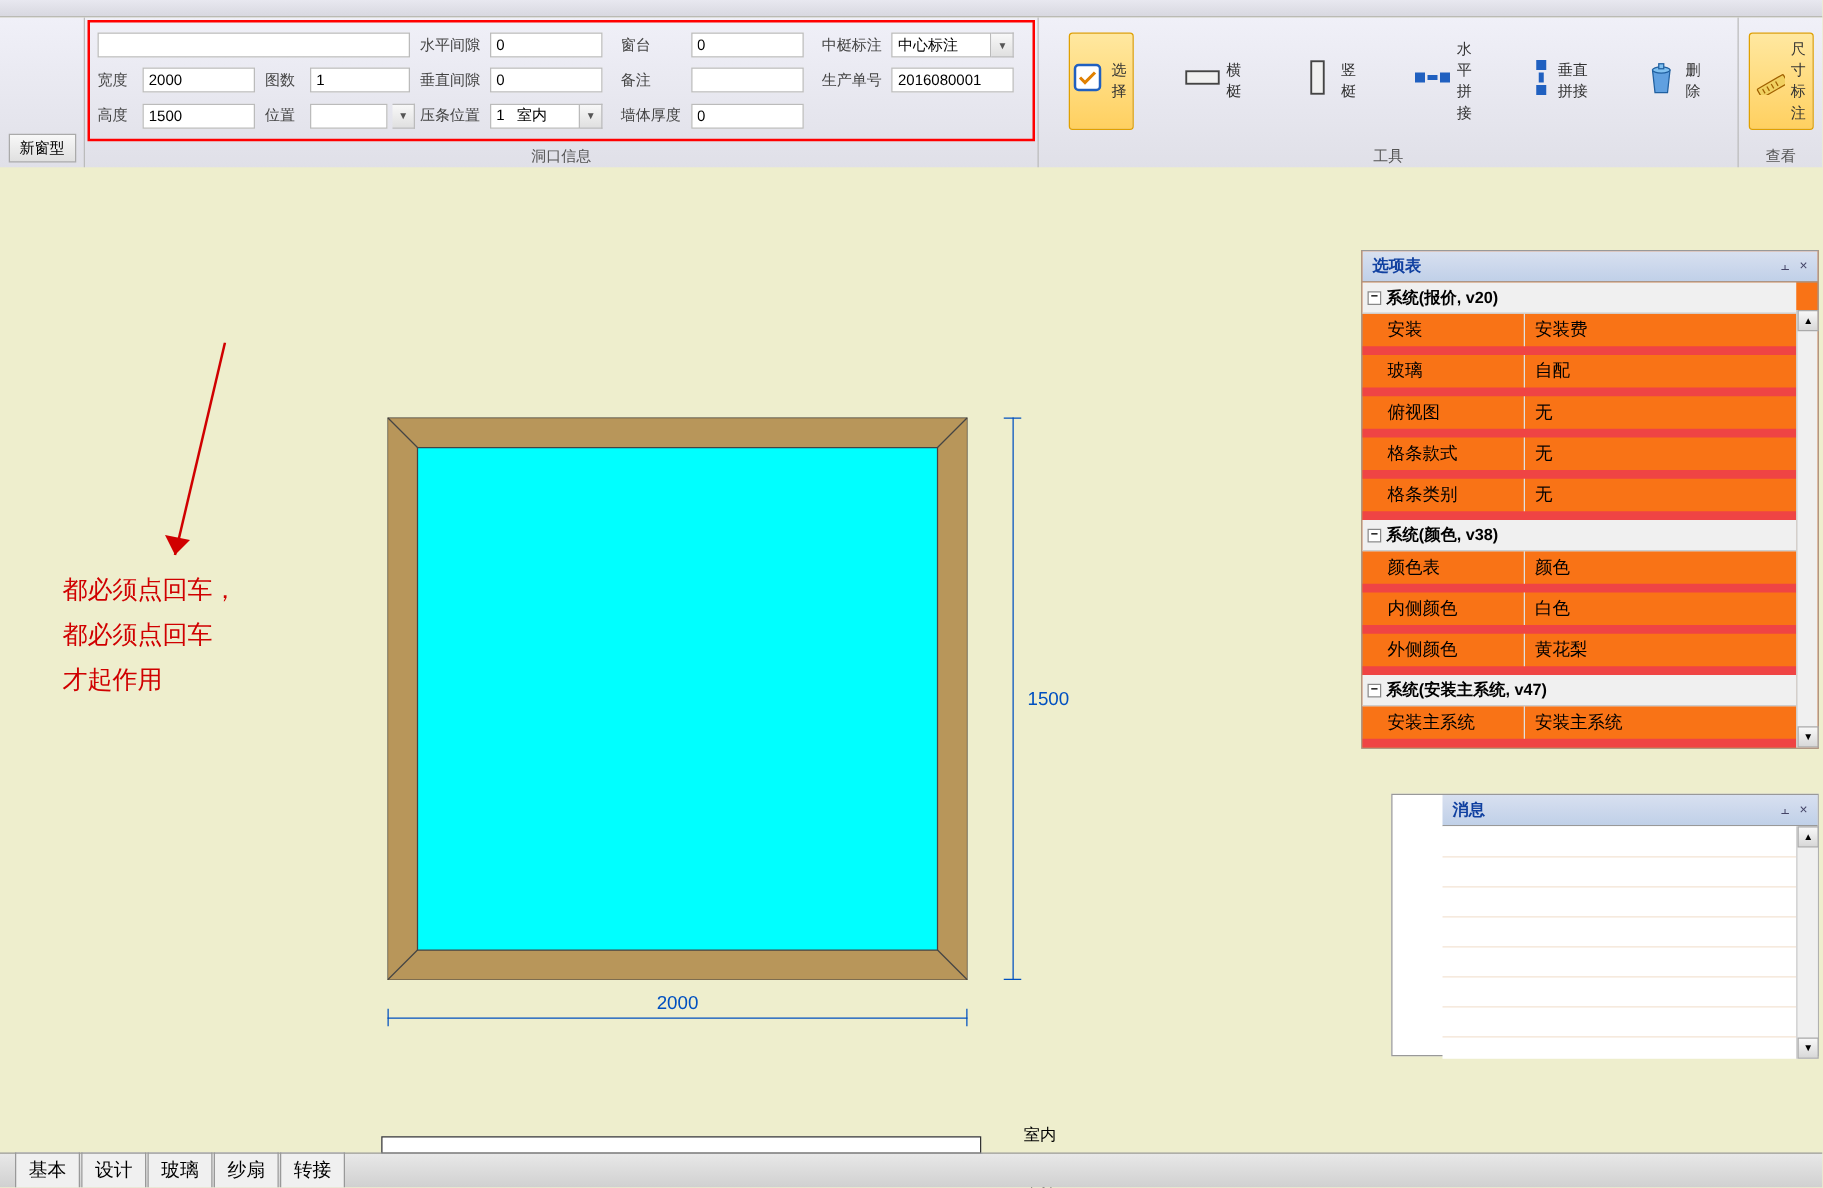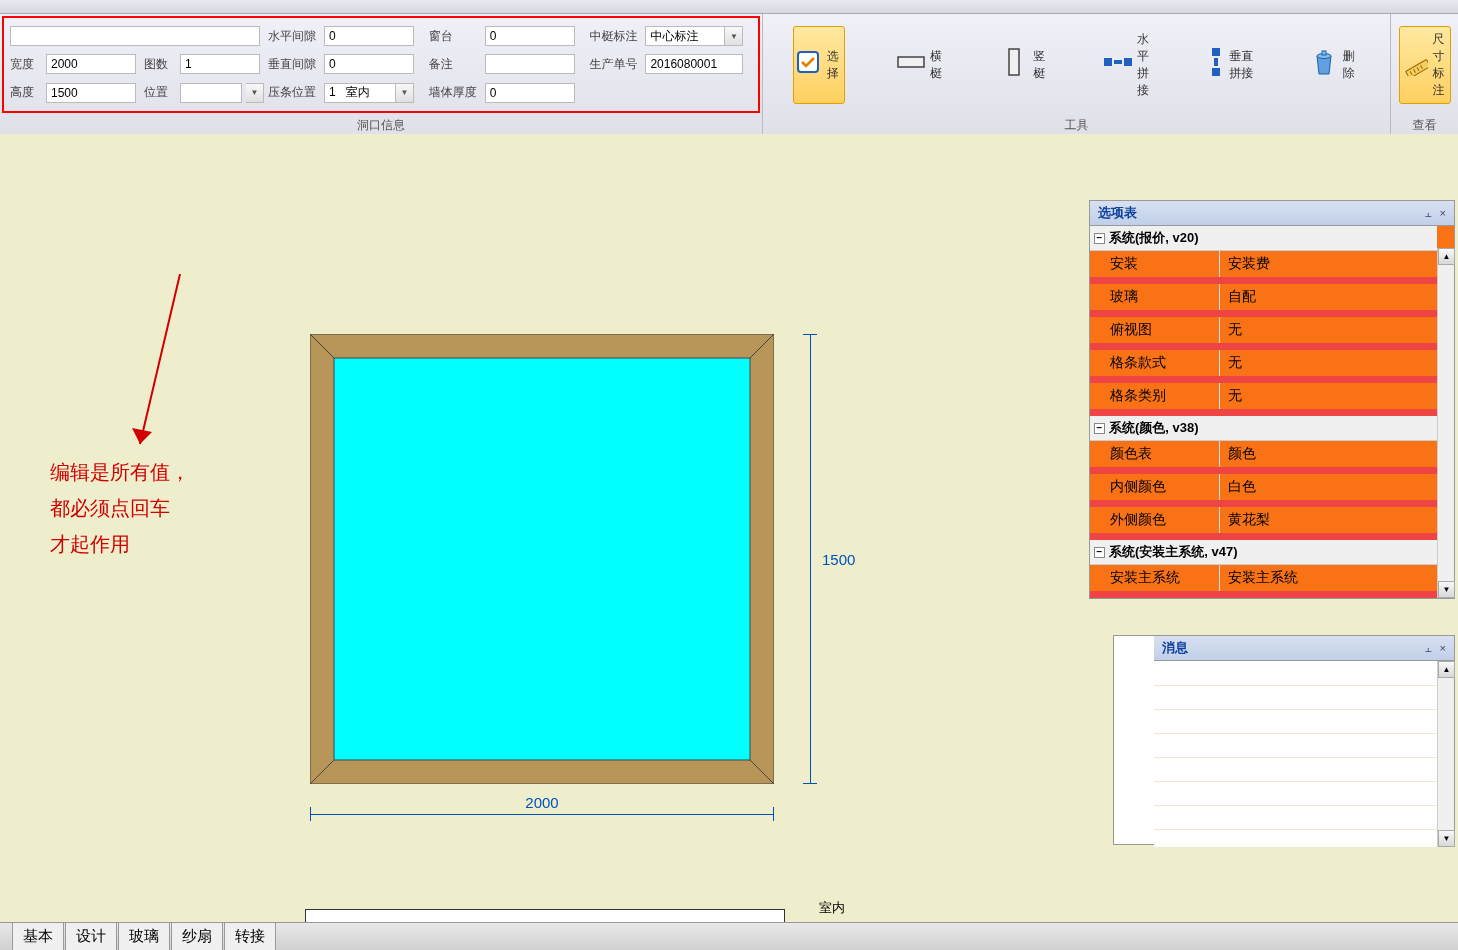--- a/index.html
+++ b/index.html
@@ -402,20 +402,23 @@
       font-size: 15px;
       cursor: pointer;
     }
   </style>
 </head>
 <body>
 
 <div class="title-bar"></div>
 
 <div class="ribbon-container">
+  <div class="new-window-section">
+    <div class="new-window-btn">新窗型</div>
+  </div>
 
   <div style="display:flex;flex-direction:column;">
     <div class="hole-info-group">
       <div class="hole-info-content">
 
         <div class="hole-info-col" style="width:260px;">
           <div class="field-row">
             <input class="field-input" style="width: 250px;" value="">
           </div>
           <div class="field-row" style="gap:4px;">
@@ -561,21 +564,21 @@
   </div>
 </div>
 
 <div class="canvas-area">
 
   <svg class="annotation-arrow">
     <line x1="50" y1="0" x2="10" y2="170" stroke="#d00000" stroke-width="2"></line>
     <polygon points="10,170 2,154 22,158" fill="#d00000"></polygon>
   </svg>
   <div class="annotation-text">
-    <div>编辑是所有值，</div>
+    <div>都必须点回车，</div>
     <div>都必须点回车</div>
     <div>才起作用</div>
   </div>
 
   <div class="window-frame">
     <svg width="464" height="450" style="position:absolute;top:0;left:0;">
       <polygon points="0,0 464,0 464,450 0,450" fill="#b8965a" stroke="#444" stroke-width="1"></polygon>
       <polygon points="24,24 440,24 440,426 24,426" fill="#00ffff" stroke="#444" stroke-width="1"></polygon>
       <line x1="0" y1="0" x2="24" y2="24" stroke="#444"></line>
       <line x1="464" y1="0" x2="440" y2="24" stroke="#444"></line>

